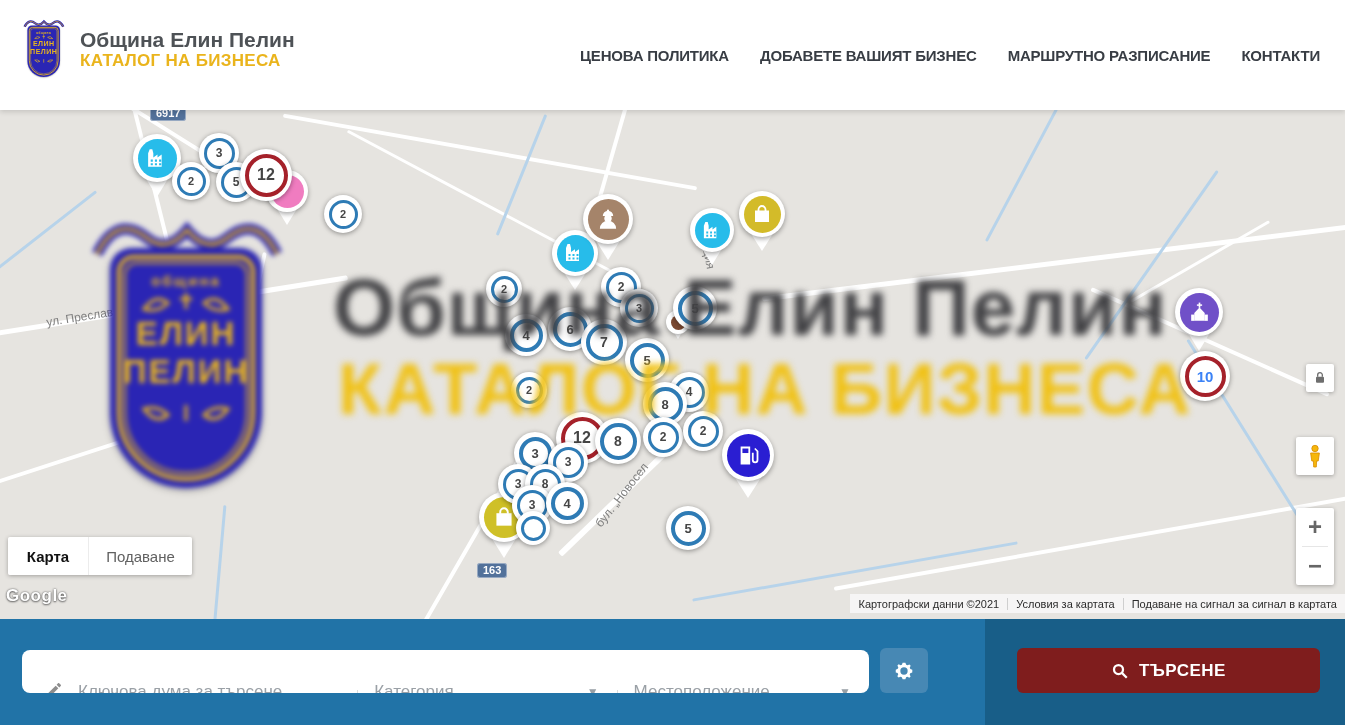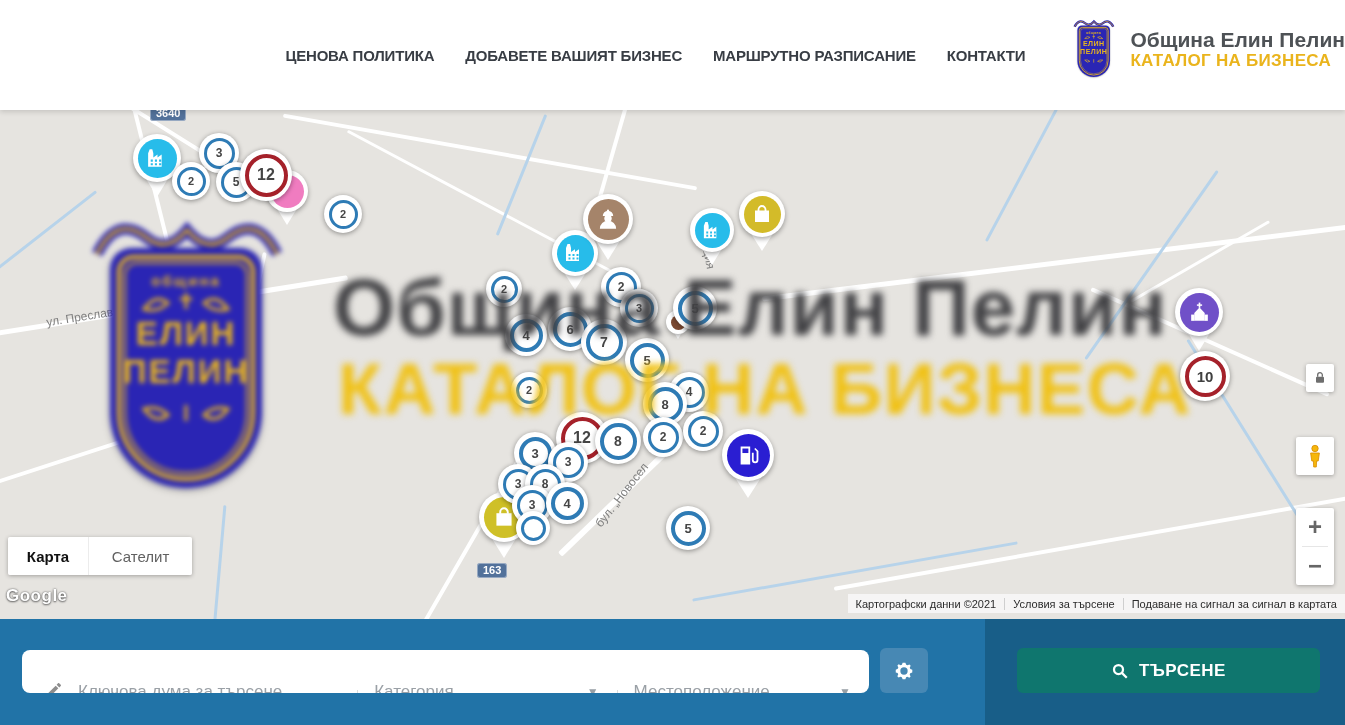--- a/index.html
+++ b/index.html
@@ -95,26 +95,20 @@
   #search-btn{position:absolute;left:1017px;top:29px;width:303px;height:45px;border-radius:6px;border:none;
     display:flex;align-items:center;justify-content:center;gap:10px;cursor:pointer;
     color:#fff;font-size:17px;font-weight:700;letter-spacing:.5px;font-family:"Liberation Sans",sans-serif;}
 </style>
 </head>
 <body>
 
 <div id="stage">
 
   <div id="header">
-    <div id="nav">
-      <div class="nav-item">ЦЕНОВА ПОЛИТИКА</div>
-      <div class="nav-item">ДОБАВЕТЕ ВАШИЯТ БИЗНЕС</div>
-      <div class="nav-item">МАРШРУТНО РАЗПИСАНИЕ</div>
-      <div class="nav-item">КОНТАКТИ</div>
-    </div>
     <div id="brand">
       <div id="logo-box">
         <div class="crest">
           <svg class="crest-top" viewBox="0 0 205 46">
             <path d="M12 42 Q32 2 62 26 Q82 42 102 18 Q122 42 142 26 Q172 2 192 42" stroke="#2a25b4" stroke-width="11" fill="none"></path>
             <path d="M12 42 Q32 2 62 26 Q82 42 102 18 Q122 42 142 26 Q172 2 192 42" stroke="#e7b41f" stroke-width="3" fill="none"></path>
           </svg>
           <div class="crest-shield">
             <div class="crest-inner">
               <div class="crest-small-text">община</div>
@@ -127,20 +121,26 @@
                 <path d="M6 8 q12 16 24 6 q-10 -10 -24 -6z M90 8 q-12 16 -24 6 q10 -10 24 -6z M48 4 v16" stroke="#e7b41f" stroke-width="3" fill="none"></path>
               </svg>
             </div>
           </div>
         </div>
       </div>
       <div id="titles">
         <div class="site-title">Община Елин Пелин</div>
         <div class="site-subtitle">КАТАЛОГ НА БИЗНЕСА</div>
       </div>
+    </div>
+    <div id="nav">
+      <div class="nav-item">ЦЕНОВА ПОЛИТИКА</div>
+      <div class="nav-item">ДОБАВЕТЕ ВАШИЯТ БИЗНЕС</div>
+      <div class="nav-item">МАРШРУТНО РАЗПИСАНИЕ</div>
+      <div class="nav-item">КОНТАКТИ</div>
     </div>
   </div>
 
   <div id="map">
 
     <div class="road" style="left:-30px;top:195px;width:380px;height:5px;transform:rotate(-9deg);"></div>
     <div class="road" style="left:60px;top:20px;width:220px;height:4px;transform:rotate(32deg);"></div>
     <div class="road" style="left:150px;top:-10px;width:4px;height:160px;transform:rotate(-14deg);"></div>
     <div class="road" style="left:280px;top:40px;width:420px;height:4px;transform:rotate(10deg);"></div>
     <div class="road" style="left:532px;top:372px;width:200px;height:6px;transform:rotate(-44deg);"></div>
@@ -344,26 +344,26 @@
         <div class="cluster" style="left: 546px; top: 372px; height: 42px; width: 42px;">
           <div class="cluster-ring" style="border-color: rgb(46, 123, 181); border-width: 4px; color: rgb(69, 69, 69); font-size: 13px;">4</div>
         </div>
         <div class="cluster" style="left: 516px; top: 401px; height: 34px; width: 34px;">
           <div class="cluster-ring" style="border-color: rgb(46, 123, 181); border-width: 3px; color: rgb(69, 69, 69); font-size: 10px;"></div>
         </div>
         <div class="cluster" style="left: 666px; top: 396px; height: 44px; width: 44px;">
           <div class="cluster-ring" style="border-color: rgb(46, 123, 181); border-width: 4px; color: rgb(69, 69, 69); font-size: 13px;">5</div>
         </div>
         <div class="cluster" style="left: 1180px; top: 241px; height: 50px; width: 50px;">
-          <div class="cluster-ring" style="border-color: rgb(165, 33, 42); border-width: 4px; color: #404040; font-size: 15px;">10</div>
+          <div class="cluster-ring" style="border-color: rgb(165, 33, 42); border-width: 4px; color: #3b82f6; font-size: 15px;">10</div>
         </div>
         <div class="street-label" style="left: 46px; top: 200px; transform: rotate(-9deg);">ул. Преслав</div>
         <div class="street-label" style="left: 583px; top: 378px; transform: rotate(-52deg);">бул. „Новосел</div>
         <div class="street-label" style="left: 699px; top: 142px; transform: rotate(78deg);">ция</div>
-        <div class="road-shield" style="left: 150px; top: -4px;">3640</div>
+        <div class="road-shield" style="left: 150px; top: -4px;">6917</div>
         <div class="road-shield" style="left: 477px; top: 453px;">163</div>
       </div>
 
     <div class="crest" id="wm-crest">
       <svg class="crest-top" viewBox="0 0 205 46">
         <path d="M12 42 Q32 2 62 26 Q82 42 102 18 Q122 42 142 26 Q172 2 192 42" stroke="#2a25b4" stroke-width="11" fill="none"></path>
         <path d="M12 42 Q32 2 62 26 Q82 42 102 18 Q122 42 142 26 Q172 2 192 42" stroke="#e7b41f" stroke-width="3" fill="none"></path>
       </svg>
       <div class="crest-shield">
         <div class="crest-inner">
@@ -377,26 +377,26 @@
             <path d="M6 8 q12 16 24 6 q-10 -10 -24 -6z M90 8 q-12 16 -24 6 q10 -10 24 -6z M48 4 v16" stroke="#e7b41f" stroke-width="3" fill="none"></path>
           </svg>
         </div>
       </div>
     </div>
     <div class="wm-text" id="wm-title">Община Елин Пелин</div>
     <div class="wm-text" id="wm-subtitle">КАТАЛОГ НА БИЗНЕСА</div>
 
     <div id="maptype">
       <div class="maptype-btn" id="btn-map">Карта</div>
-      <div class="maptype-btn" id="btn-sat">Сателит</div>
+      <div class="maptype-btn" id="btn-sat">Подаване</div>
     </div>
     <div id="google-logo">Google</div>
     <div id="attribution">
       <span>Картографски данни ©2021</span>
-      <span>Условия за търсене</span>
+      <span>Условия за картата</span>
       <span>Подаване на сигнал за сигнал в картата</span>
     </div>
     <div class="sq-btn" id="lock-btn">
       <svg width="16" height="16" viewBox="0 0 24 24">
         <rect x="6" y="10" width="12" height="9" rx="1.5" fill="#6e6e6e"></rect>
         <path d="M8.5 10V7.5a3.5 3.5 0 017 0V10" stroke="#6e6e6e" stroke-width="2" fill="none"></path>
       </svg>
     </div>
     <div class="sq-btn" id="pegman-btn">
       <svg width="24" height="26" viewBox="0 0 24 26">
@@ -431,21 +431,21 @@
         <span class="select-label">Местоположение</span>
         <span class="select-arrow">▼</span>
       </div>
     </div>
     <div id="gear-btn" style="background: rgb(71, 136, 180);">
       <svg width="22" height="22" viewBox="0 0 24 24">
         <path fill="#fff" d="M12 8a4 4 0 100 8 4 4 0 000-8zm9 5.5l-2.2.9a7 7 0 01-.6 1.4l1 2.1-1.4 1.4-2.1-1a7 7 0 01-1.4.6L13.5 21h-3l-.9-2.2a7 7 0 01-1.4-.6l-2.1 1-1.4-1.4 1-2.1a7 7 0 01-.6-1.4L3 13.5v-3l2.2-.9a7 7 0 01.6-1.4l-1-2.1 1.4-1.4 2.1 1a7 7 0 011.4-.6L10.5 3h3l.9 2.2a7 7 0 011.4.6l2.1-1 1.4 1.4-1 2.1a7 7 0 01.6 1.4l2.2.9z"></path>
         <circle cx="12" cy="12" r="2.3" fill="#4788b4"></circle>
       </svg>
     </div>
-    <button id="search-btn" style="background: #0f766e; text-align: right;">
+    <button id="search-btn" style="background: #7f1d1d; text-align: right;">
       <svg width="18" height="18" viewBox="0 0 24 24" fill="none" stroke="#fff" stroke-width="3">
         <circle cx="10" cy="10" r="6"></circle>
           <path d="M14.5 14.5L21 21"></path>
       </svg>
       <span>ТЪРСЕНЕ</span>
     </button>
   </div>
 
 </div>
 

